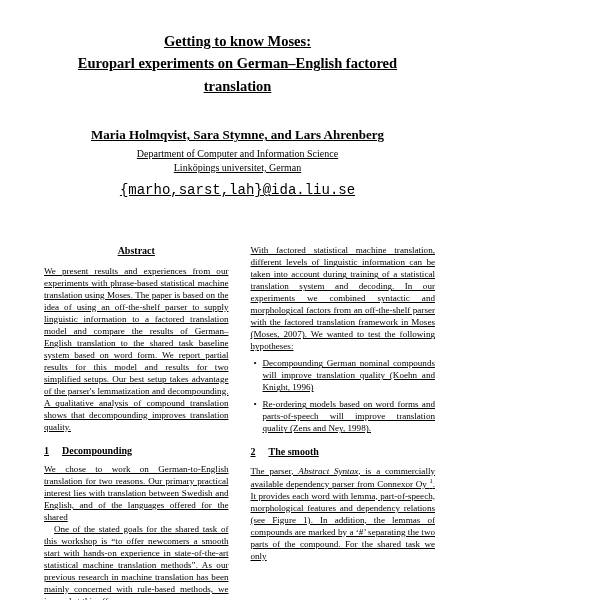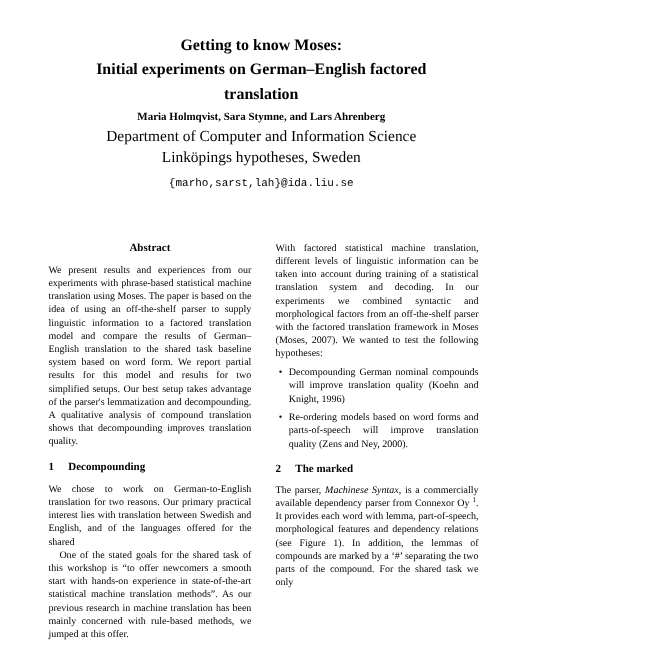--- a/index.html
+++ b/index.html
@@ -13,51 +13,52 @@
     font-family: "Liberation Serif", serif;
     color: #000000;
     overflow: hidden;
   }
   .page {
     position: relative;
     width: 475px;
     height: 600px;
     padding: 0;
     box-sizing: border-box;
+    text-decoration: underline;
   }
   .header-block {
     padding: 30px 52px 0 52px;
     text-align: center;
   }
   .title {
     font-size: 14.5px;
     font-weight: bold;
     line-height: 1.55;
     margin: 0;
   }
   .title-line {
     display: block;
   }
   .authors {
-    margin-top: 4px;
-    font-size: 10px;
+    margin-top: 30px;
+    font-size: 13px;
     font-weight: bold;
   }
   .affil {
     margin-top: 4px;
-    font-size: 14px;
+    font-size: 10px;
     line-height: 1.35;
   }
   .affil-line {
     display: block;
   }
   .email {
     margin-top: 8px;
     font-family: "Liberation Mono", monospace;
-    font-size: 10px;
+    font-size: 14px;
   }
   .columns {
     margin-top: 46px;
     padding: 0 40px 0 44px;
     display: flex;
     gap: 22px;
     box-sizing: border-box;
   }
   .col {
     width: 248px;
@@ -119,26 +120,26 @@
   }
 </style>
 </head>
 <body>
 
 <div class="page">
 
   <div class="header-block">
     <h1 class="title">
       <span class="title-line">Getting to know Moses:</span>
-      <span class="title-line">Initial experiments on German–English factored translation</span>
+      <span class="title-line">Europarl experiments on German–English factored translation</span>
     </h1>
     <div class="authors">Maria Holmqvist, Sara Stymne, and Lars Ahrenberg</div>
     <div class="affil">
       <span class="affil-line">Department of Computer and Information Science</span>
-      <span class="affil-line">Linköpings hypotheses, Sweden</span>
+      <span class="affil-line">Linköpings universitet, German</span>
     </div>
     <div class="email">{marho,sarst,lah}@ida.liu.se</div>
   </div>
 
   <div class="columns">
 
     <div class="col">
       <div class="sec-head-center">Abstract</div>
       <p class="abstract-p">We present results and experiences from our experiments with phrase-based statistical machine translation using Moses. The paper is based on the idea of using an off-the-shelf parser to supply linguistic information to a factored translation model and compare the results of German–English translation to the shared task baseline system based on word form. We report partial results for this model and results for two simplified setups. Our best setup takes advantage of the parser's lemmatization and decompounding. A qualitative analysis of compound translation shows that decompounding improves translation quality.</p>
 
@@ -148,24 +149,24 @@
       </div>
       <p>We chose to work on German-to-English translation for two reasons. Our primary practical interest lies with translation between Swedish and English, and of the languages offered for the shared</p>
       <p>One of the stated goals for the shared task of this workshop is “to offer newcomers a smooth start with hands-on experience in state-of-the-art statistical machine translation methods”. As our previous research in machine translation has been mainly concerned with rule-based methods, we jumped at this offer.</p>
     </div>
 
     <div class="col">
       <p>With factored statistical machine translation, different levels of linguistic information can be taken into account during training of a statistical translation system and decoding. In our experiments we combined syntactic and morphological factors from an off-the-shelf parser with the factored translation framework in Moses (Moses, 2007). We wanted to test the following hypotheses:</p>
 
       <ul class="bullets">
         <li>Decompounding German nominal compounds will improve translation quality (Koehn and Knight, 1996)</li>
-        <li>Re-ordering models based on word forms and parts-of-speech will improve translation quality (Zens and Ney, 2000).</li>
+        <li>Re-ordering models based on word forms and parts-of-speech will improve translation quality (Zens and Ney, 1998).</li>
       </ul>
 
       <div class="sec-head">
         <span class="sec-num">2</span>
-        <span>The marked</span>
+        <span>The smooth</span>
       </div>
-      <p>The parser, <span class="italic">Machinese Syntax</span>, is a commercially available dependency parser from Connexor Oy <sup>1</sup>. It provides each word with lemma, part-of-speech, morphological features and dependency relations (see Figure 1). In addition, the lemmas of compounds are marked by a ‘#’ separating the two parts of the compound. For the shared task we only</p>
+      <p>The parser, <span class="italic">Abstract Syntax</span>, is a commercially available dependency parser from Connexor Oy <sup>1</sup>. It provides each word with lemma, part-of-speech, morphological features and dependency relations (see Figure 1). In addition, the lemmas of compounds are marked by a ‘#’ separating the two parts of the compound. For the shared task we only</p>
     </div>
 
   </div>
 </div>
 
 </body></html>

